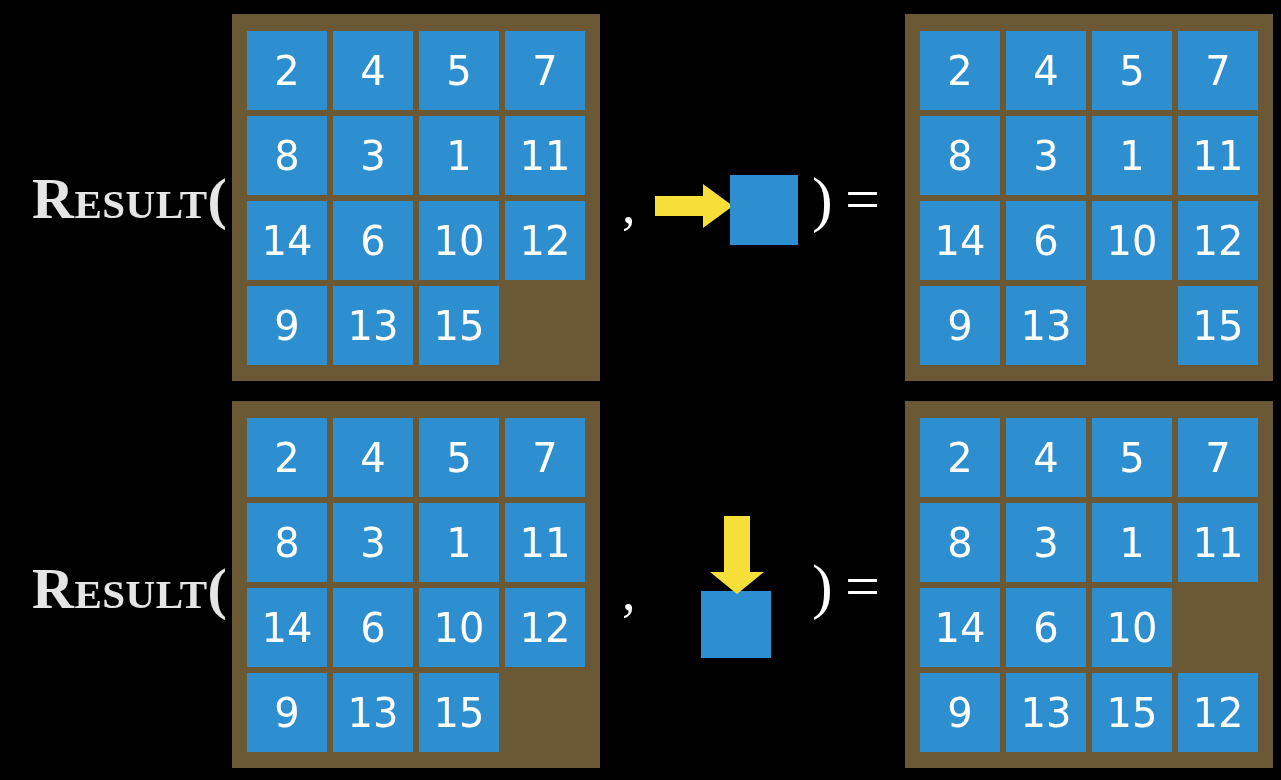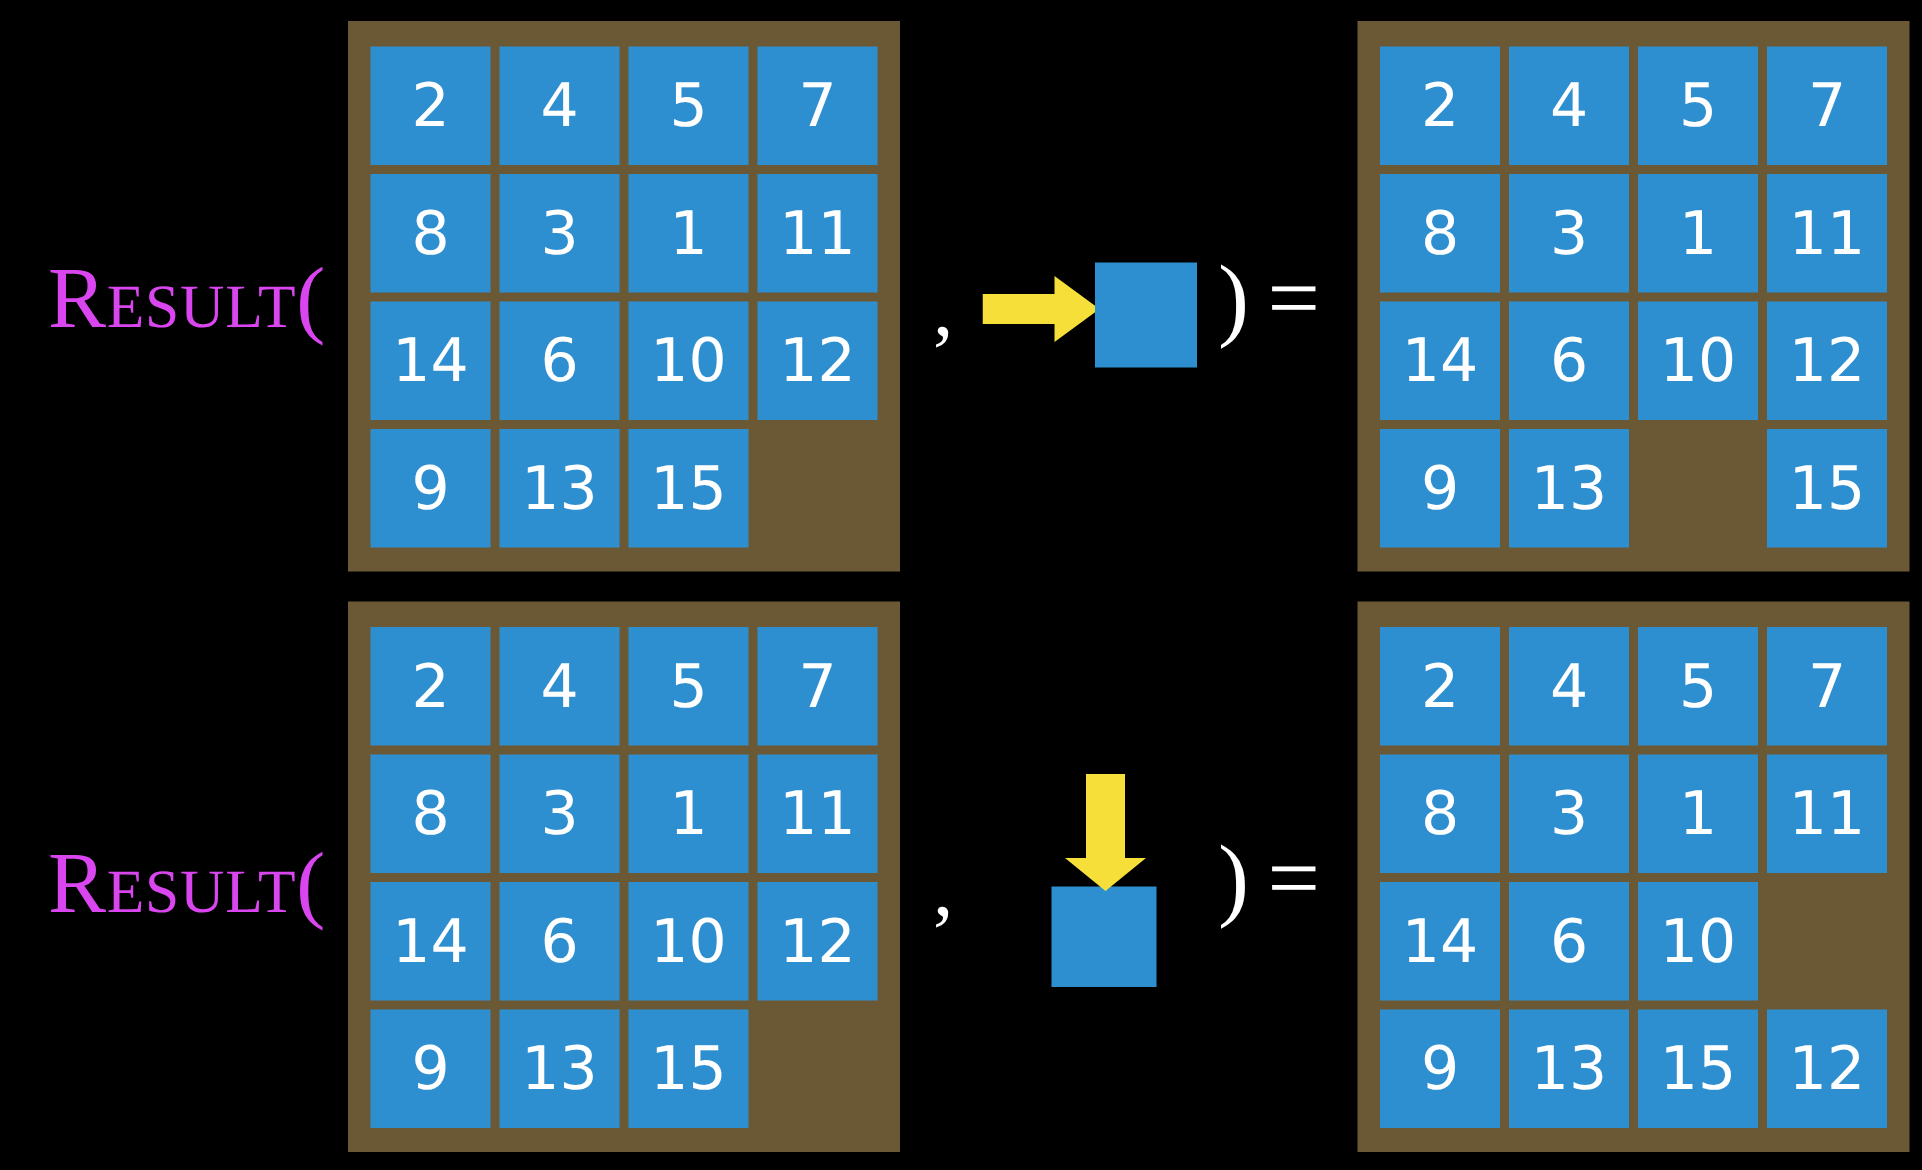--- a/index.html
+++ b/index.html
@@ -17,24 +17,24 @@
   #stage {
     position: relative;
     width: 1281px;
     height: 780px;
     background: #000000;
   }
 
   
   .result-label {
     position: absolute;
-    color: #d946ef;
+    color: #e5e5e5;
     font-family: "Liberation Serif", serif;
     font-variant: small-caps;
-    font-weight: 400;
+    font-weight: 700;
     white-space: nowrap;
     letter-spacing: 0.5px;
     line-height: 1;
   }
   .result-label .big {
     font-size: 58px;
   }
 
   
   .punct {

